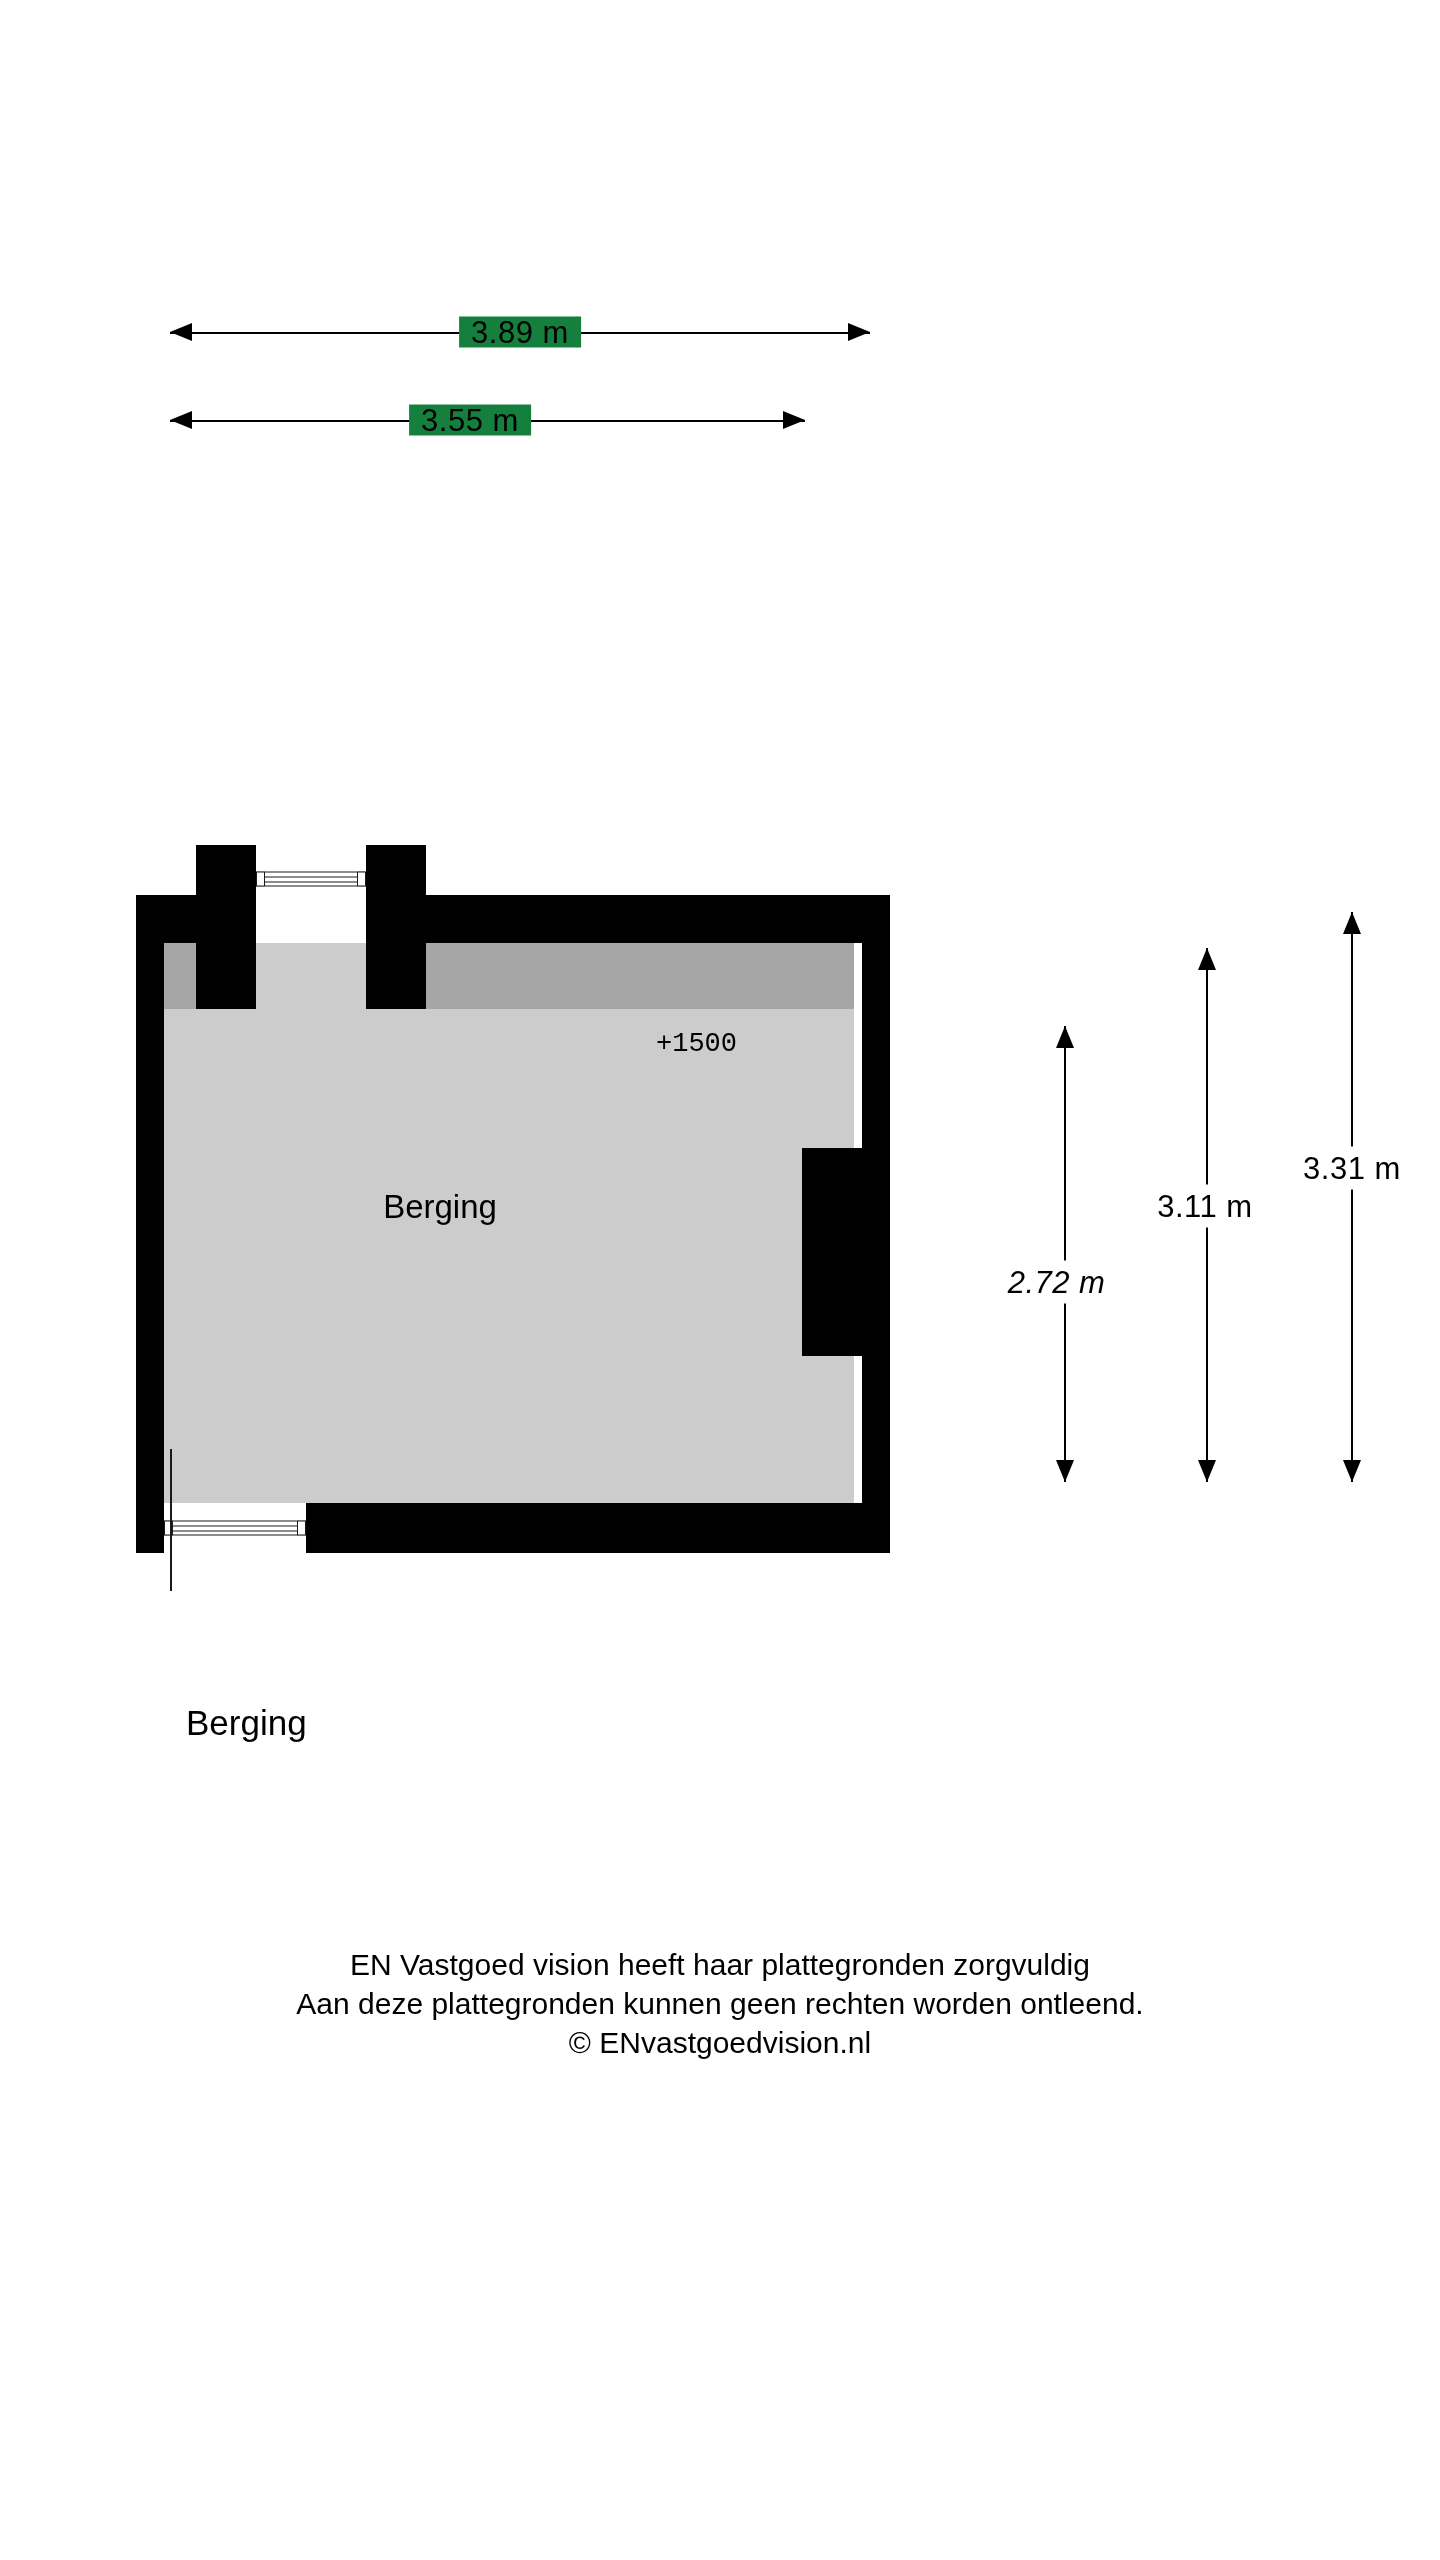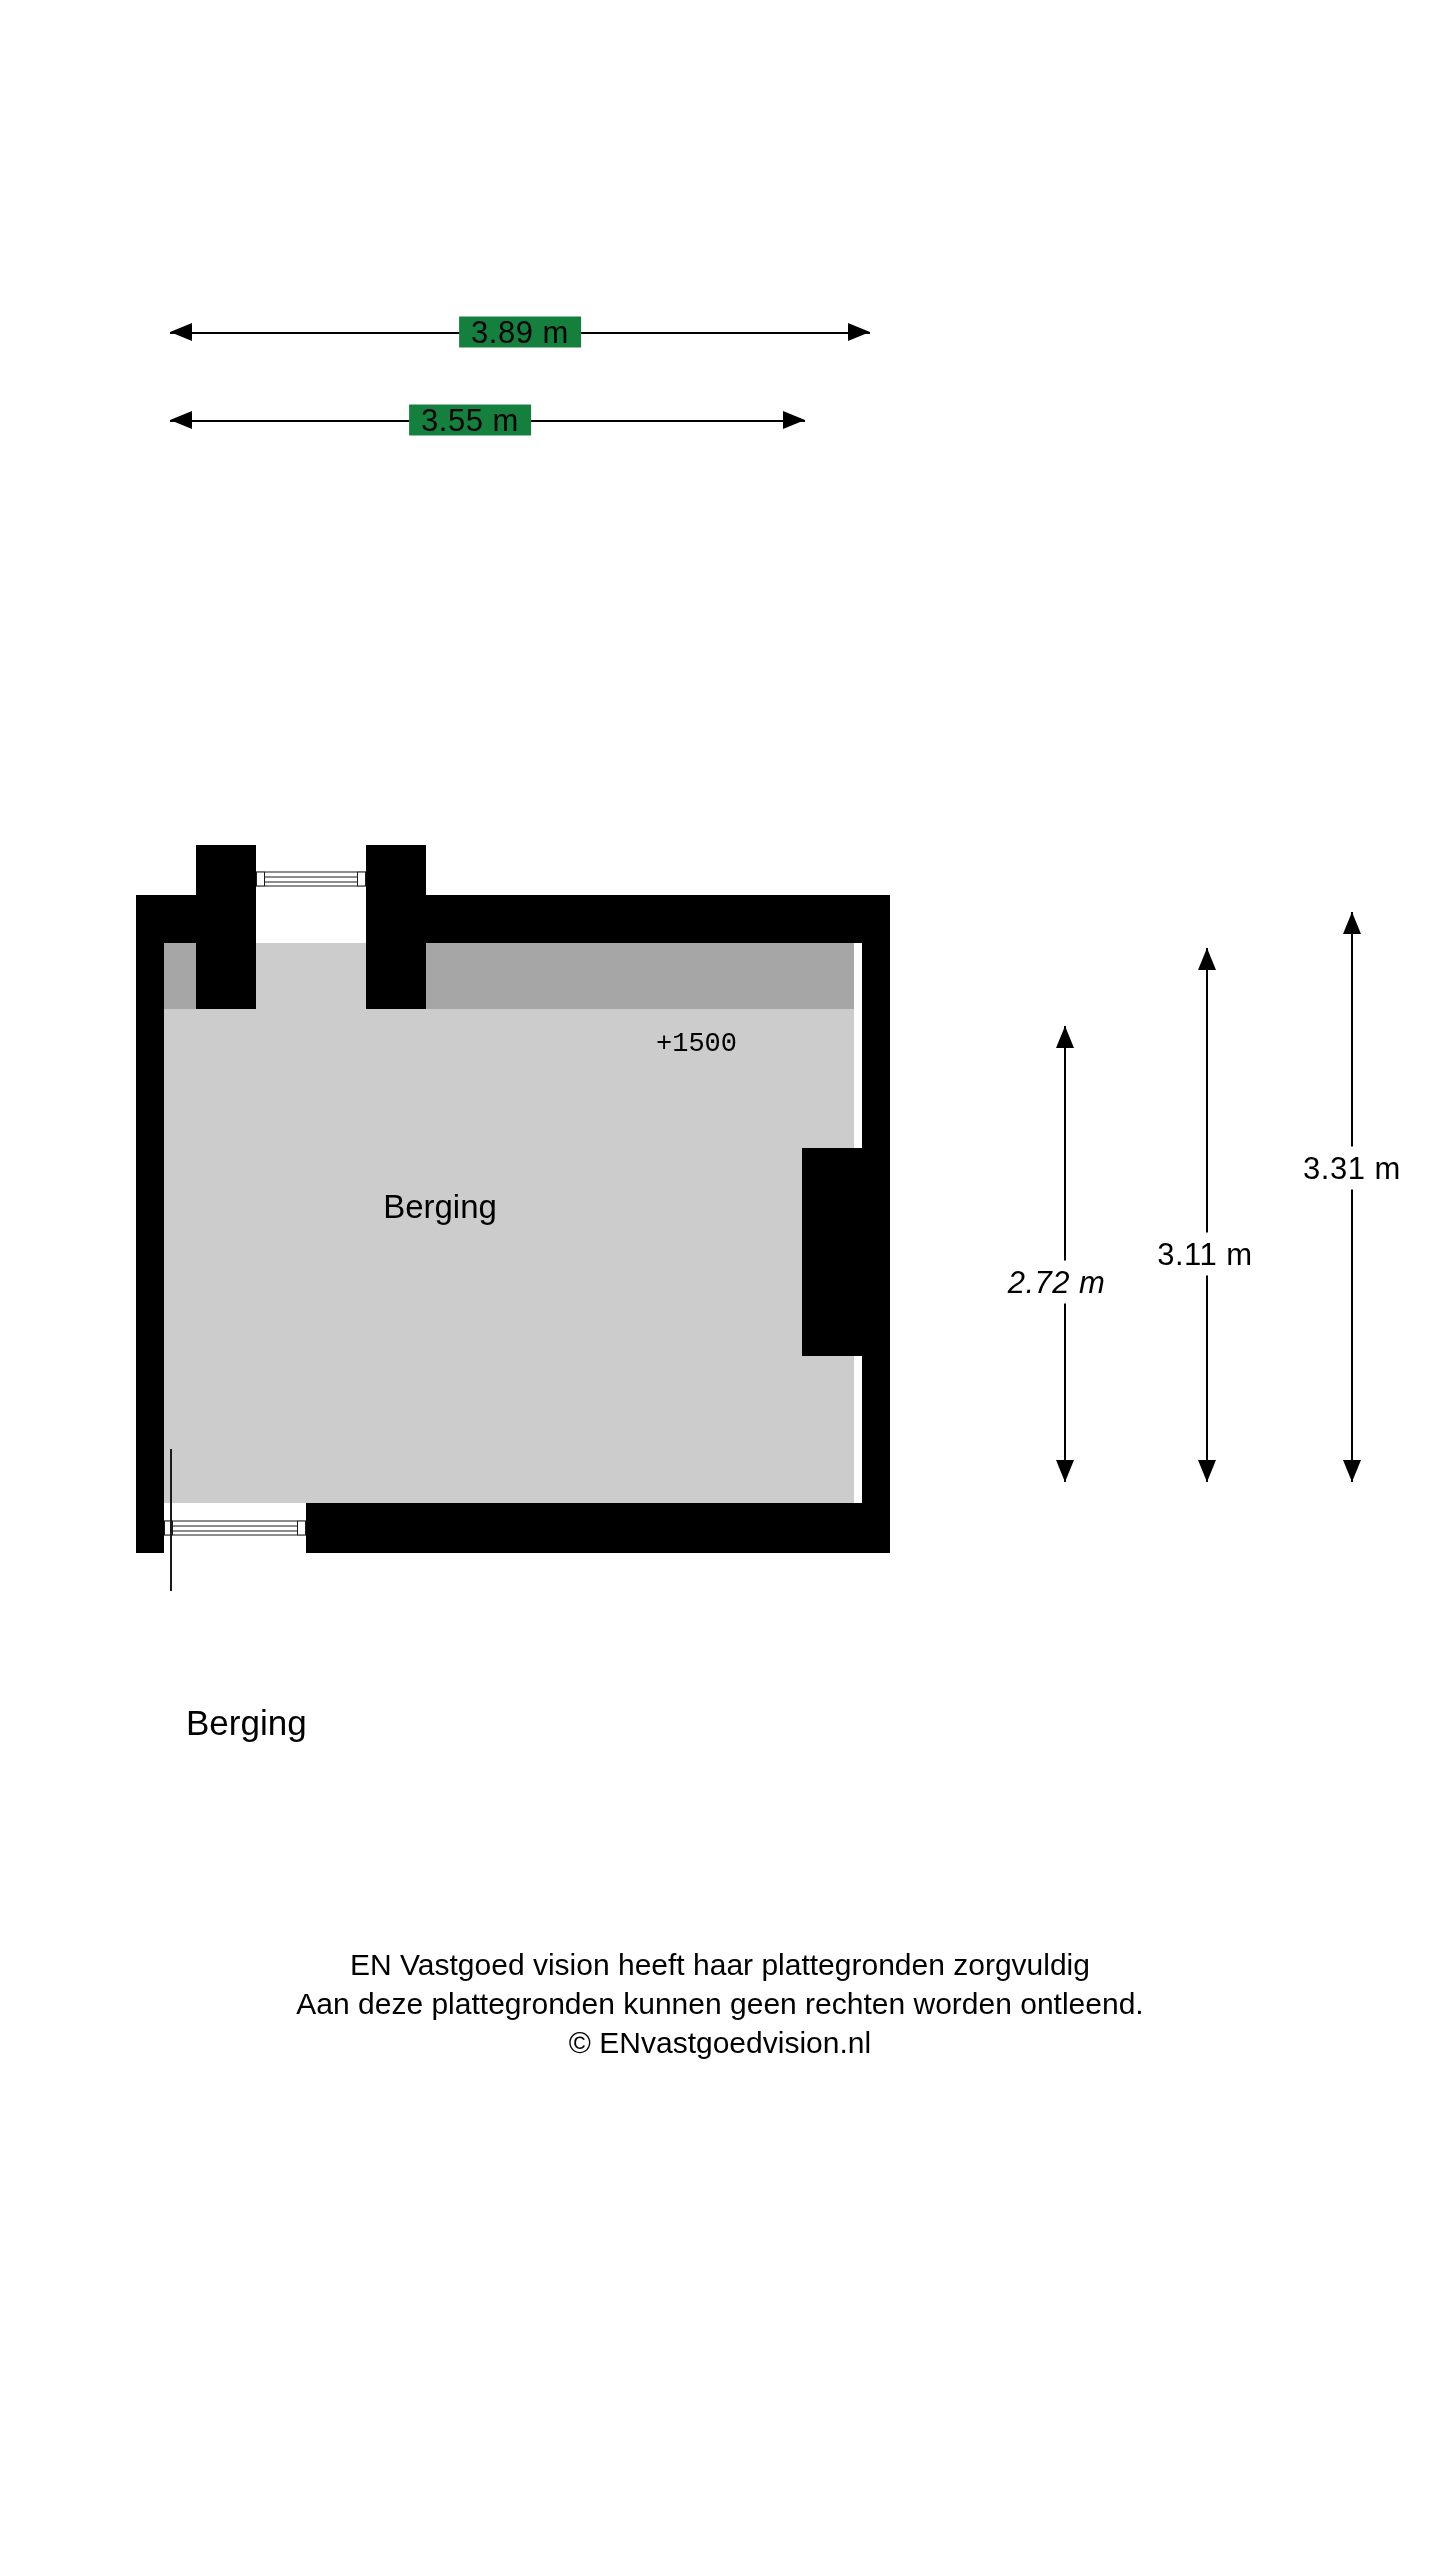--- a/index.html
+++ b/index.html
@@ -262,21 +262,21 @@
     <div class="line"></div>
     <div class="cap top"></div>
     <div class="cap bottom"></div>
     <div class="vtext" style="top:256px; transform:translate(-58%, -50%);">2.72 m</div>
   </div>
 
   <div class="vdim" style="left:1187px; top:948px; height:534px;">
     <div class="line"></div>
     <div class="cap top"></div>
     <div class="cap bottom"></div>
-    <div class="vtext" style="top:258px; transform:translate(-52%, -50%);margin-top:48px;">3.11 m</div>
+    <div class="vtext" style="top:258px; transform:translate(-52%, -50%);">3.11 m</div>
   </div>
 
   <div class="vdim" style="left:1332px; top:912px; height:570px;">
     <div class="line"></div>
     <div class="cap top"></div>
     <div class="cap bottom"></div>
     <div class="vtext" style="top:228px; transform:translate(-50%, -50%);margin-top:28px;">3.31 m</div>
   </div>
 
   <div class="plan-title" style="left:186px; top:1705px;">Berging</div>

